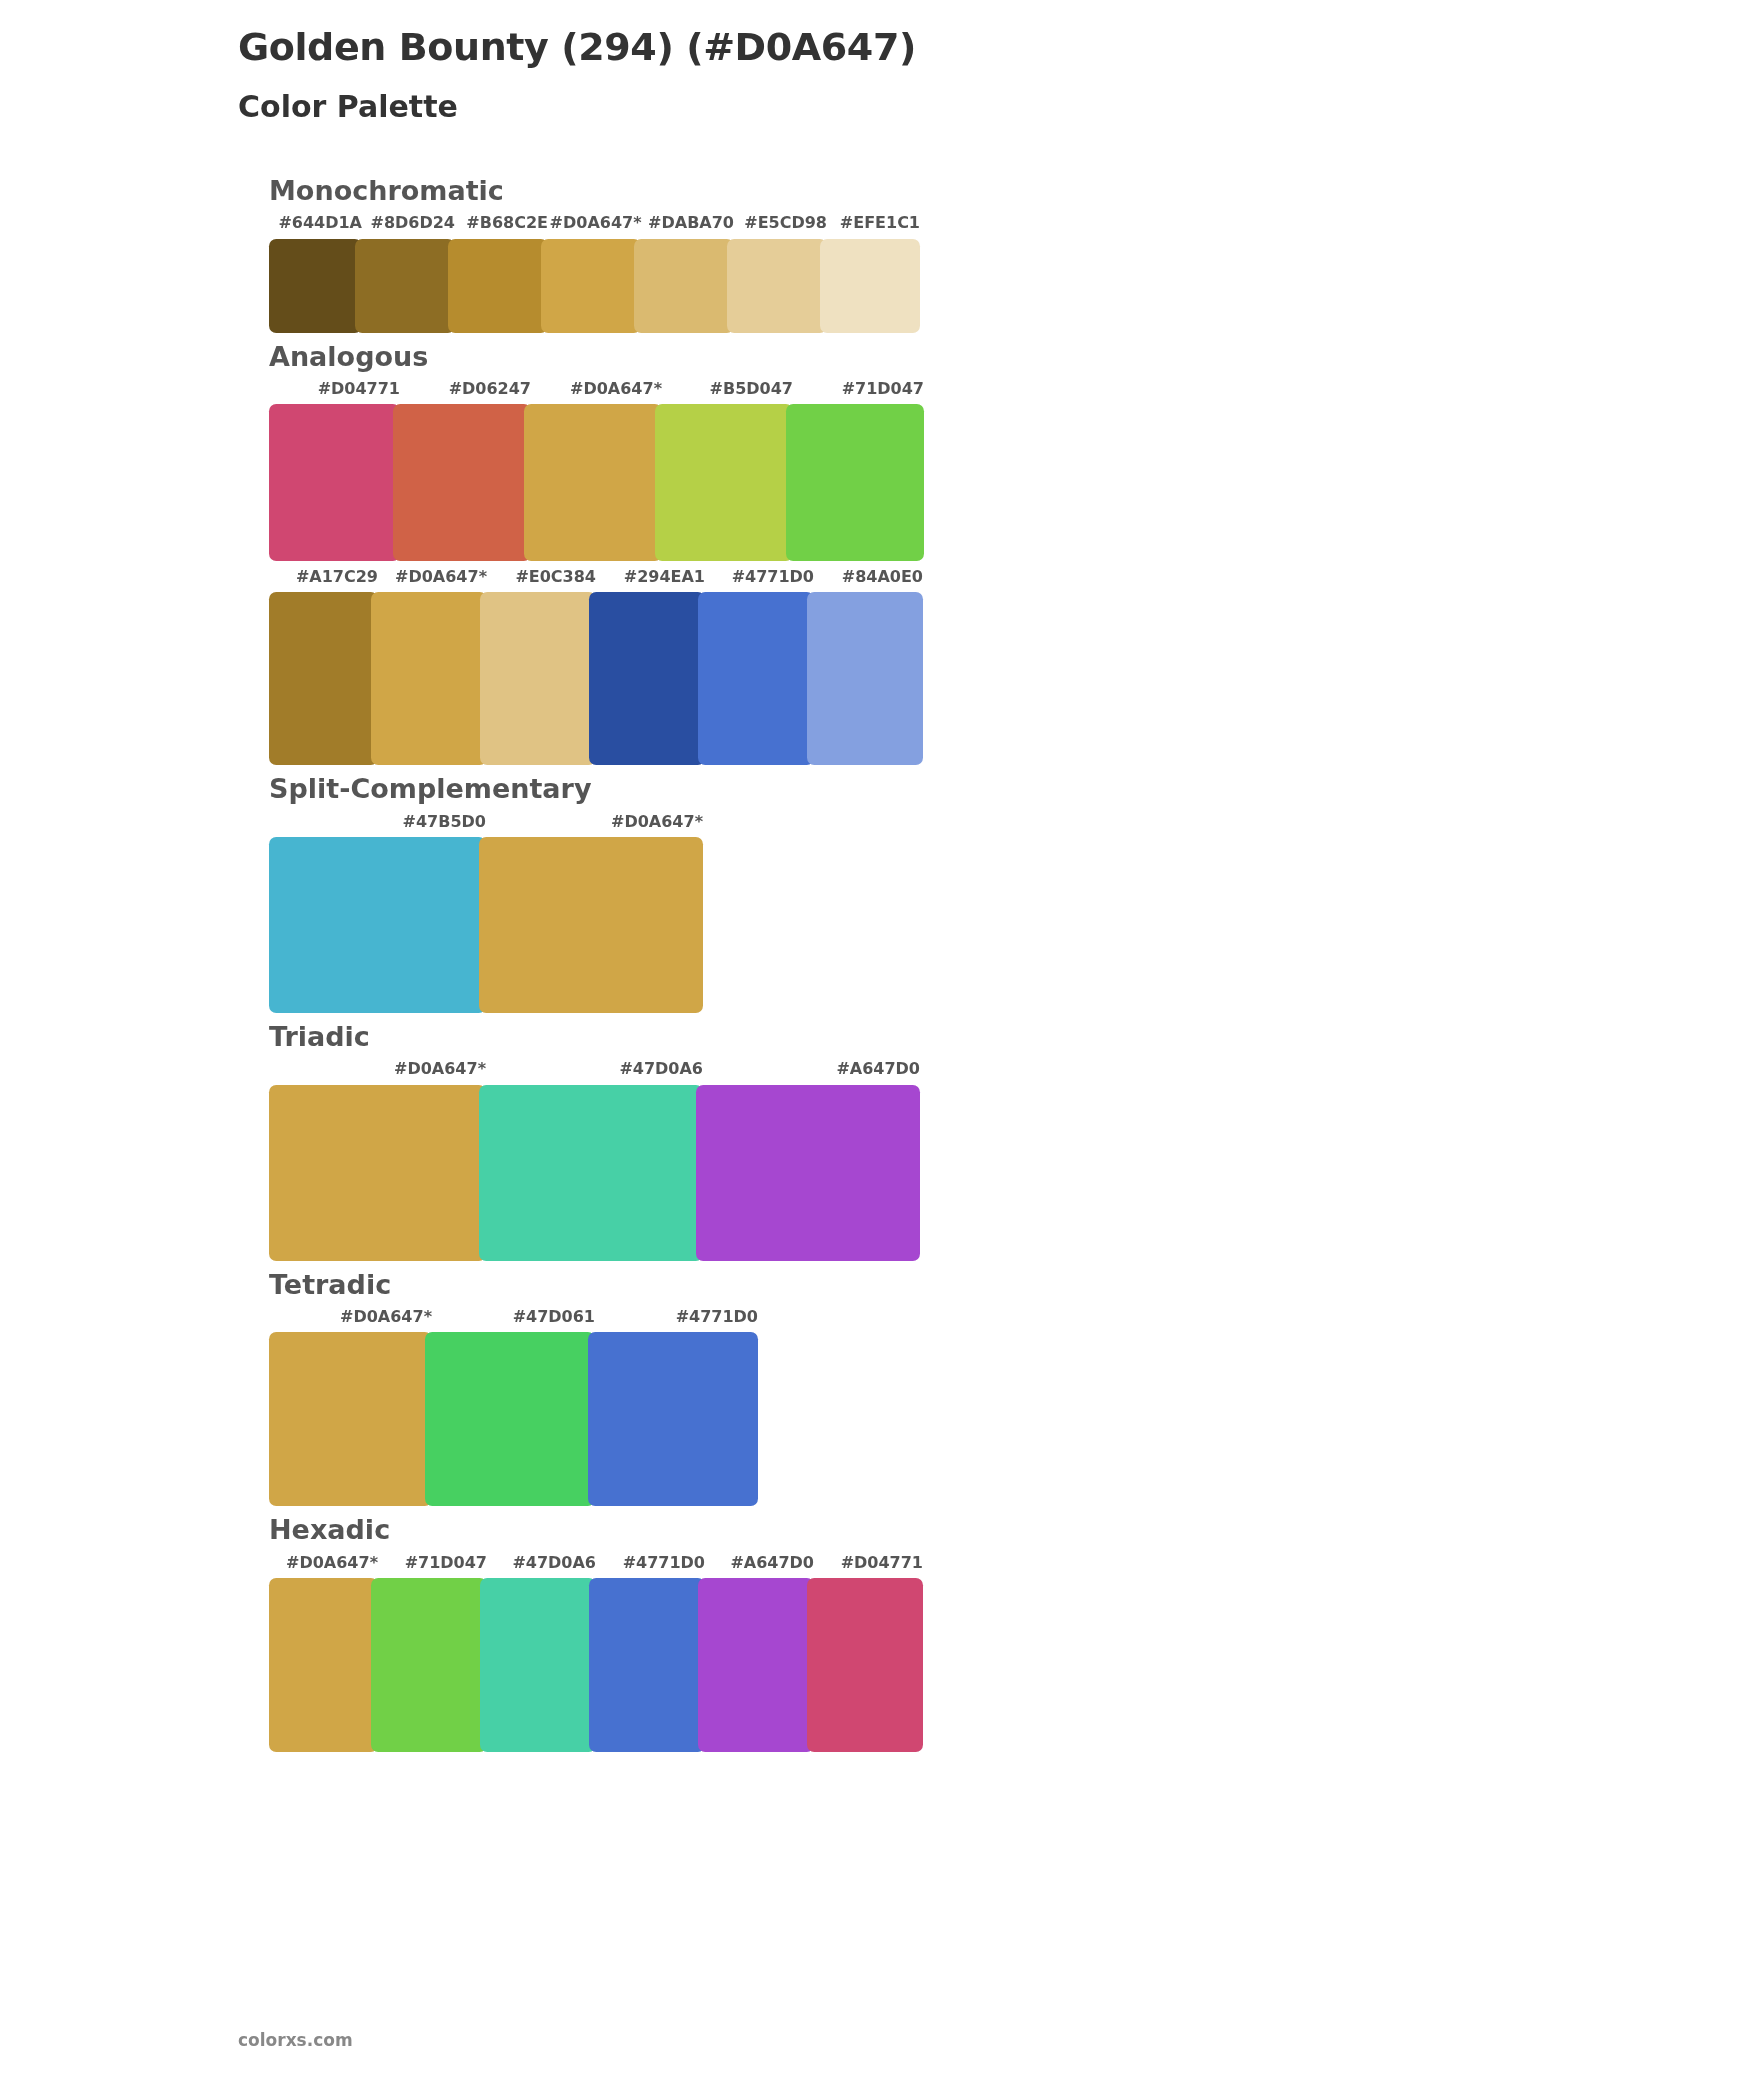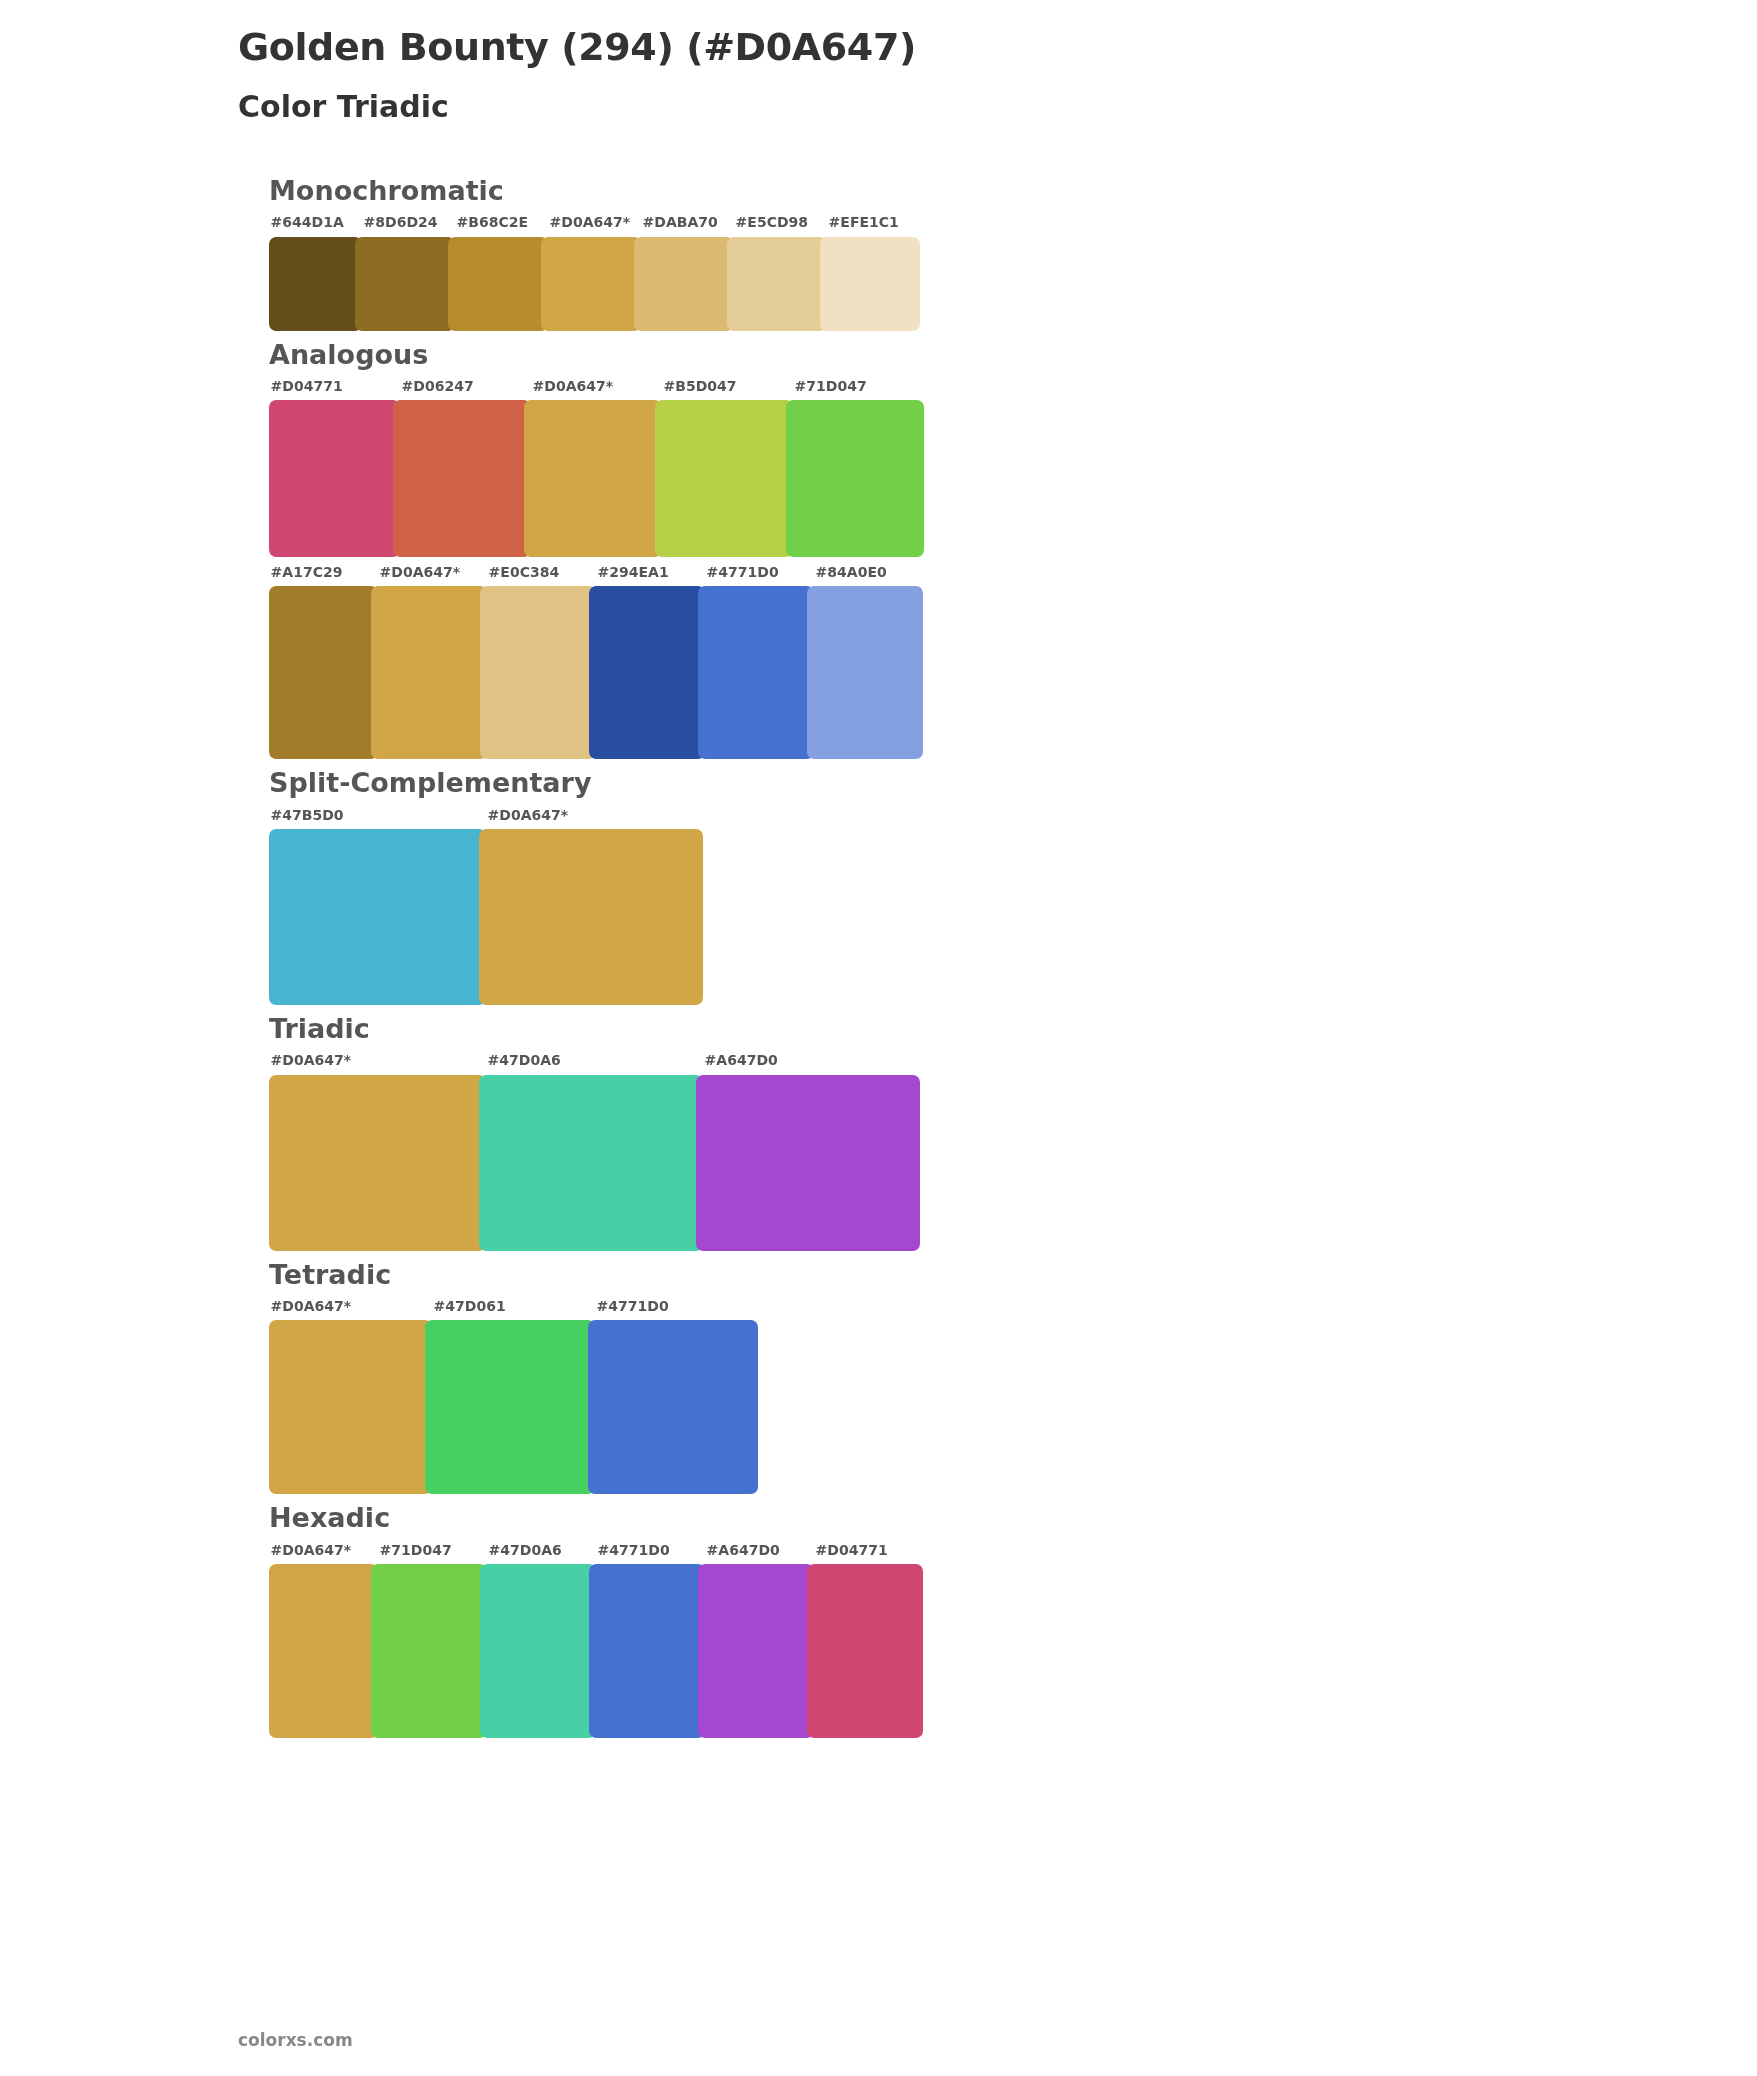--- a/index.html
+++ b/index.html
@@ -57,26 +57,27 @@
   .swatch-row {
     display: flex;
     align-items: flex-start;
     width: 1086px;
   }
   .swatch {
     position: relative;
     box-sizing: border-box;
   }
   .swatch-label {
-    font-size: 14px;
+    font-size: 16px;
     font-weight: bold;
     color: #555555;
     line-height: 1;
     padding: 0 0 7.2px 1.6px;
     white-space: nowrap;
+    text-align: right;
   }
   .swatch-chip {
     width: 100%;
     border-radius: 7.2px;
   }
   
   .swatch + .swatch .swatch-chip {
     margin-left: -7.2px;
     width: calc(100% + 7.2px);
   }
@@ -89,21 +90,21 @@
     font-weight: bold;
   }
 </style>
 </head>
 <body>
 
 <div class="page">
 
   <div class="header">
     <h1 class="title">Golden Bounty (294) (#D0A647)</h1>
-    <h2 class="subtitle">Color Triadic</h2>
+    <h2 class="subtitle">Color Palette</h2>
   </div>
 
   <div class="sections" id="sections-root">
       <div class="section">
         <div class="section-title">Monochromatic</div>
         <div class="swatch-row">
           <div class="swatch" style="width: 93px;">
             <div class="swatch-label">#644D1A</div>
             <div class="swatch-chip" style="background: rgb(100, 77, 26); height: 94px;"></div>
           </div>

